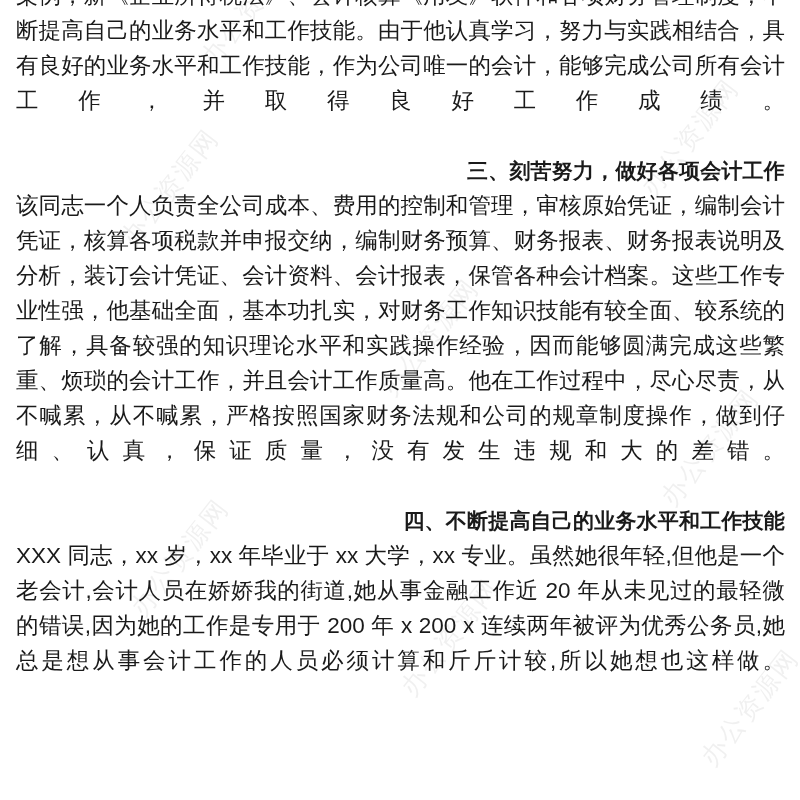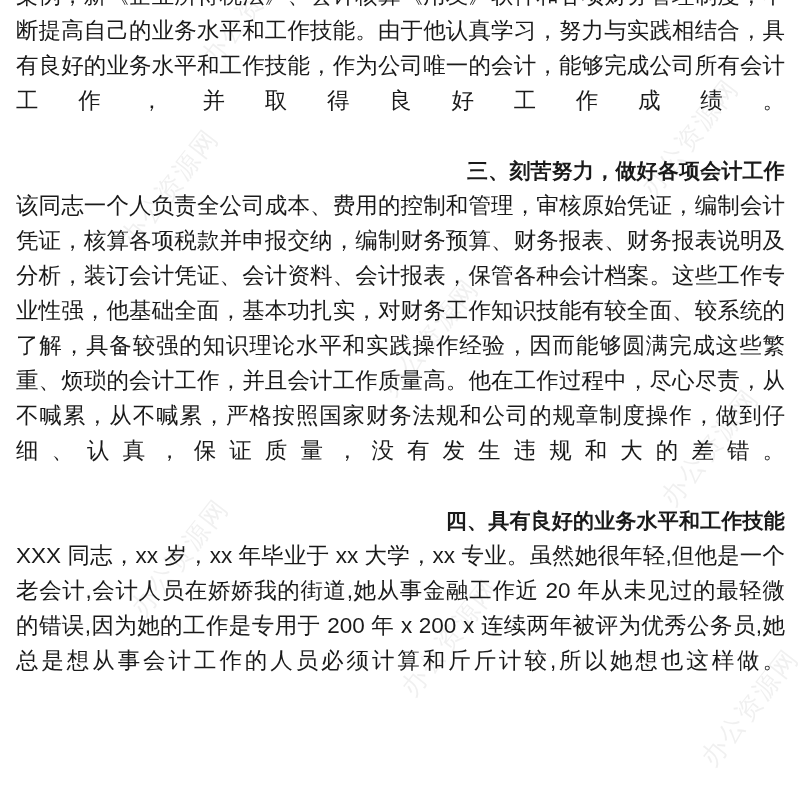--- a/index.html
+++ b/index.html
@@ -95,21 +95,21 @@
 <div id="doc-page">
 
   <div id="doc-body">
 
     <p class="para">案例，新《企业所得税法》、会计核算《用友》软件和各项财务管理制度，不断提高自己的业务水平和工作技能。由于他认真学习，努力与实践相结合，具有良好的业务水平和工作技能，作为公司唯一的会计，能够完成公司所有会计工作，并取得良好工作成绩。</p>
 
     <h3 class="heading">三、刻苦努力，做好各项会计工作</h3>
 
     <p class="para">该同志一个人负责全公司成本、费用的控制和管理，审核原始凭证，编制会计凭证，核算各项税款并申报交纳，编制财务预算、财务报表、财务报表说明及分析，装订会计凭证、会计资料、会计报表，保管各种会计档案。这些工作专业性强，他基础全面，基本功扎实，对财务工作知识技能有较全面、较系统的了解，具备较强的知识理论水平和实践操作经验，因而能够圆满完成这些繁重、烦琐的会计工作，并且会计工作质量高。他在工作过程中，尽心尽责，从不喊累，从不喊累，严格按照国家财务法规和公司的规章制度操作，做到仔细、认真，保证质量，没有发生违规和大的差错。</p>
 
-    <h3 class="heading">四、具有良好的业务水平和工作技能</h3>
+    <h3 class="heading">四、不断提高自己的业务水平和工作技能</h3>
 
 
     <p class="para">XXX 同志，xx 岁，xx 年毕业于 xx 大学，xx 专业。虽然她很年轻,但他是一个老会计,会计人员在娇娇我的街道,她从事金融工作近 20 年从未见过的最轻微的错误,因为她的工作是专用于 200 年 x 200 x 连续两年被评为优秀公务员,她总是想从事会计工作的人员必须计算和斤斤计较,所以她想也这样做。</p>
 
   </div>
 
   <div id="watermark-layer">
     <div class="wm" style="left:620px; top:120px;">办公资源网</div>
     <div class="wm" style="left:100px; top:170px;">办公资源网</div>
     <div class="wm" style="left:360px; top:320px;">办公资源网</div>

